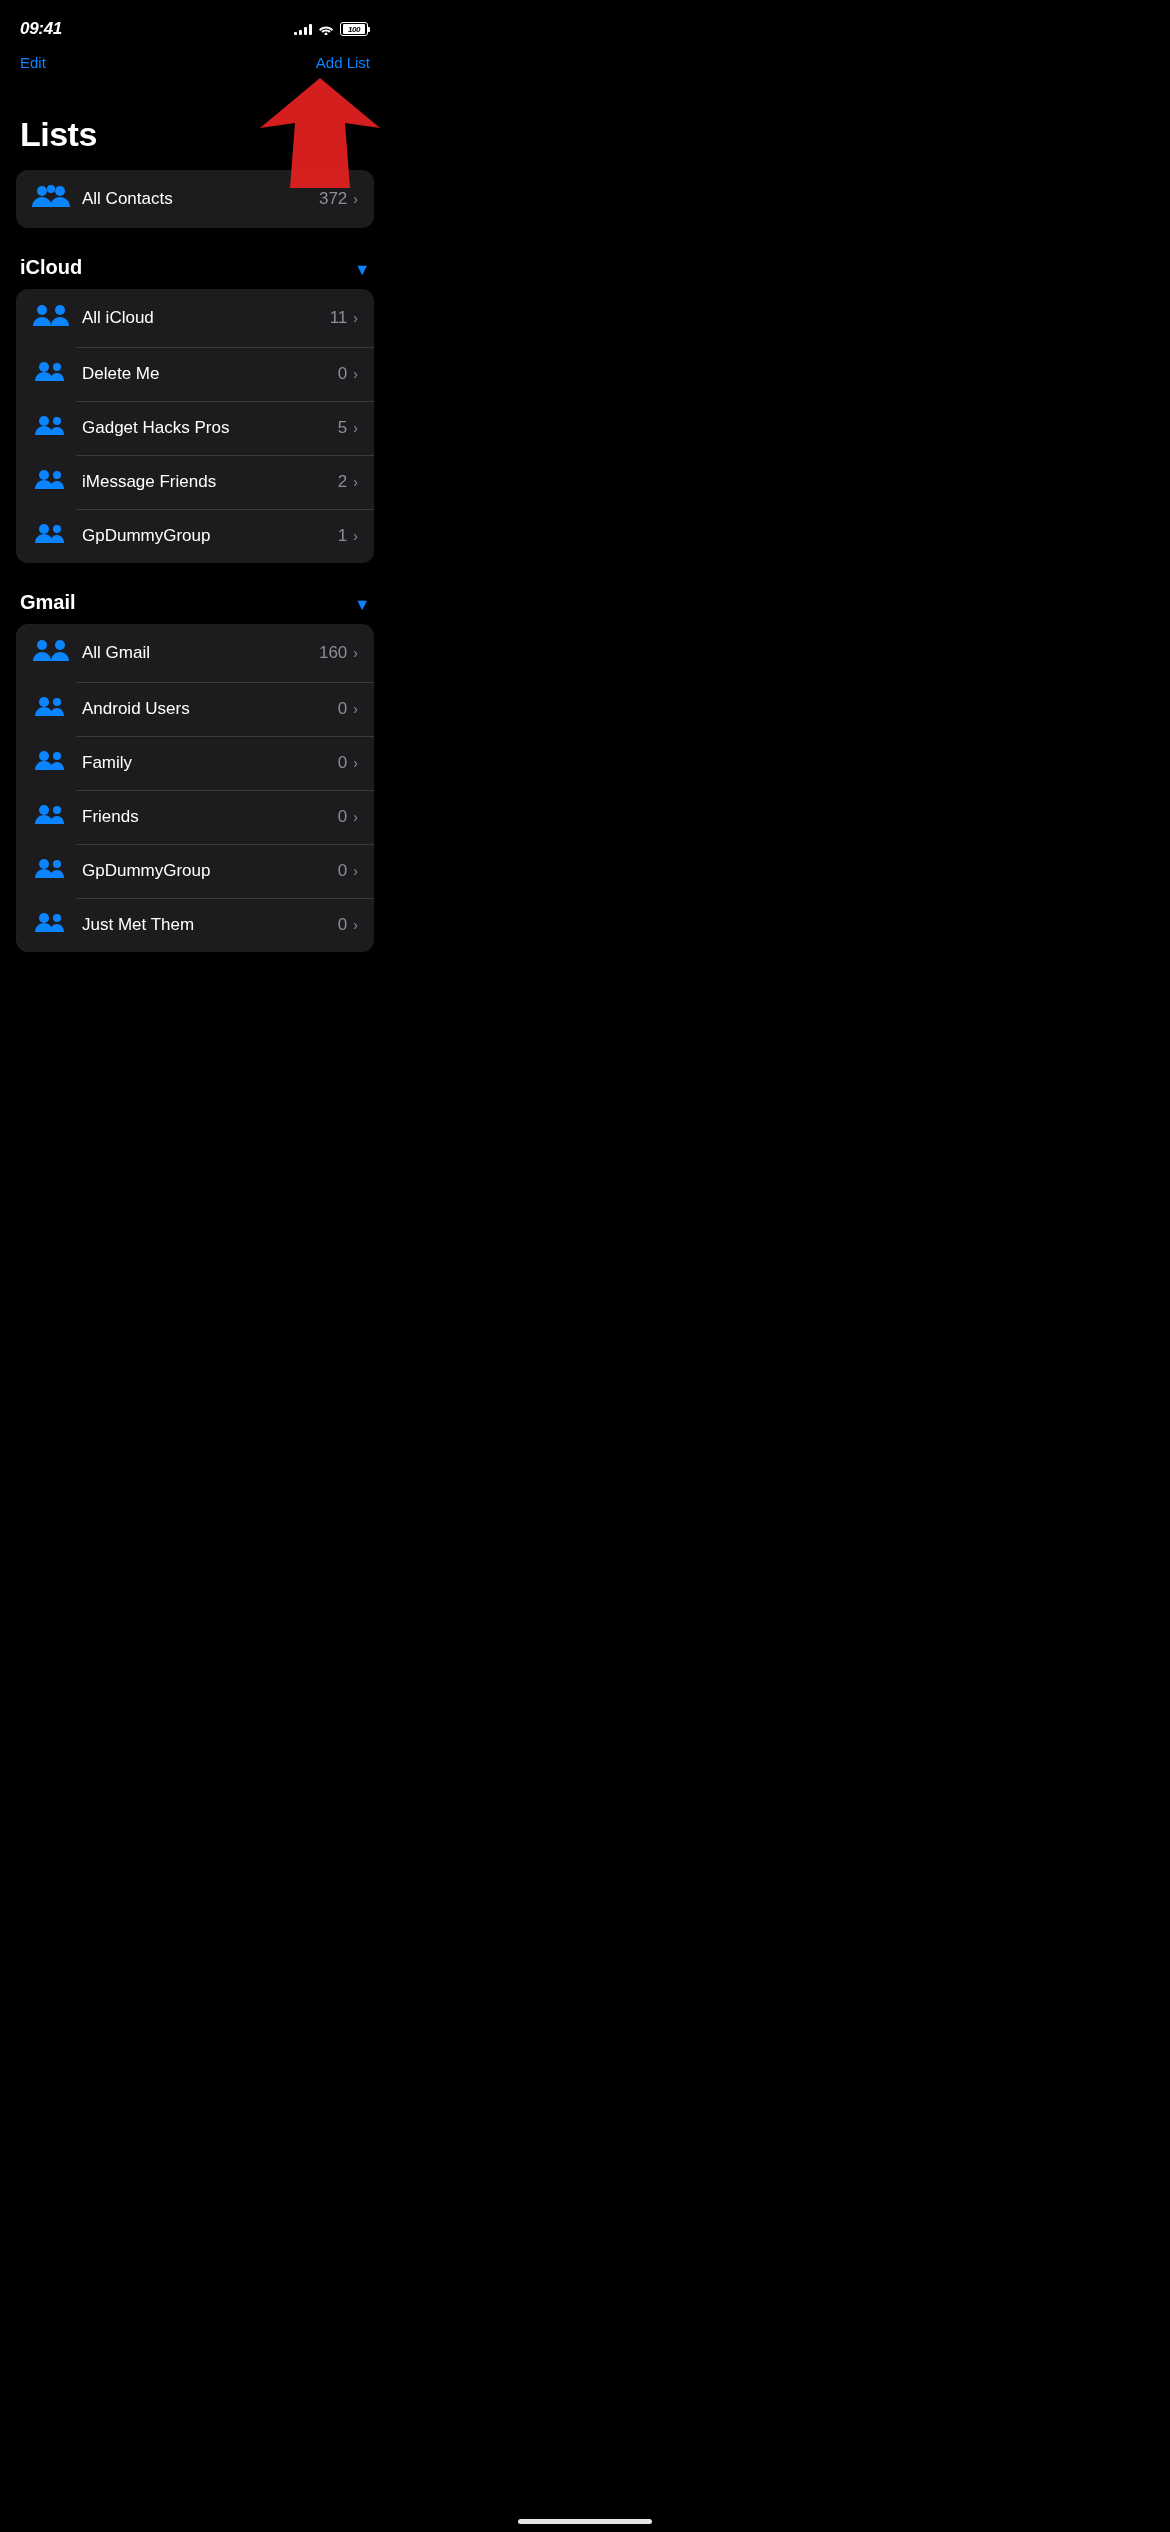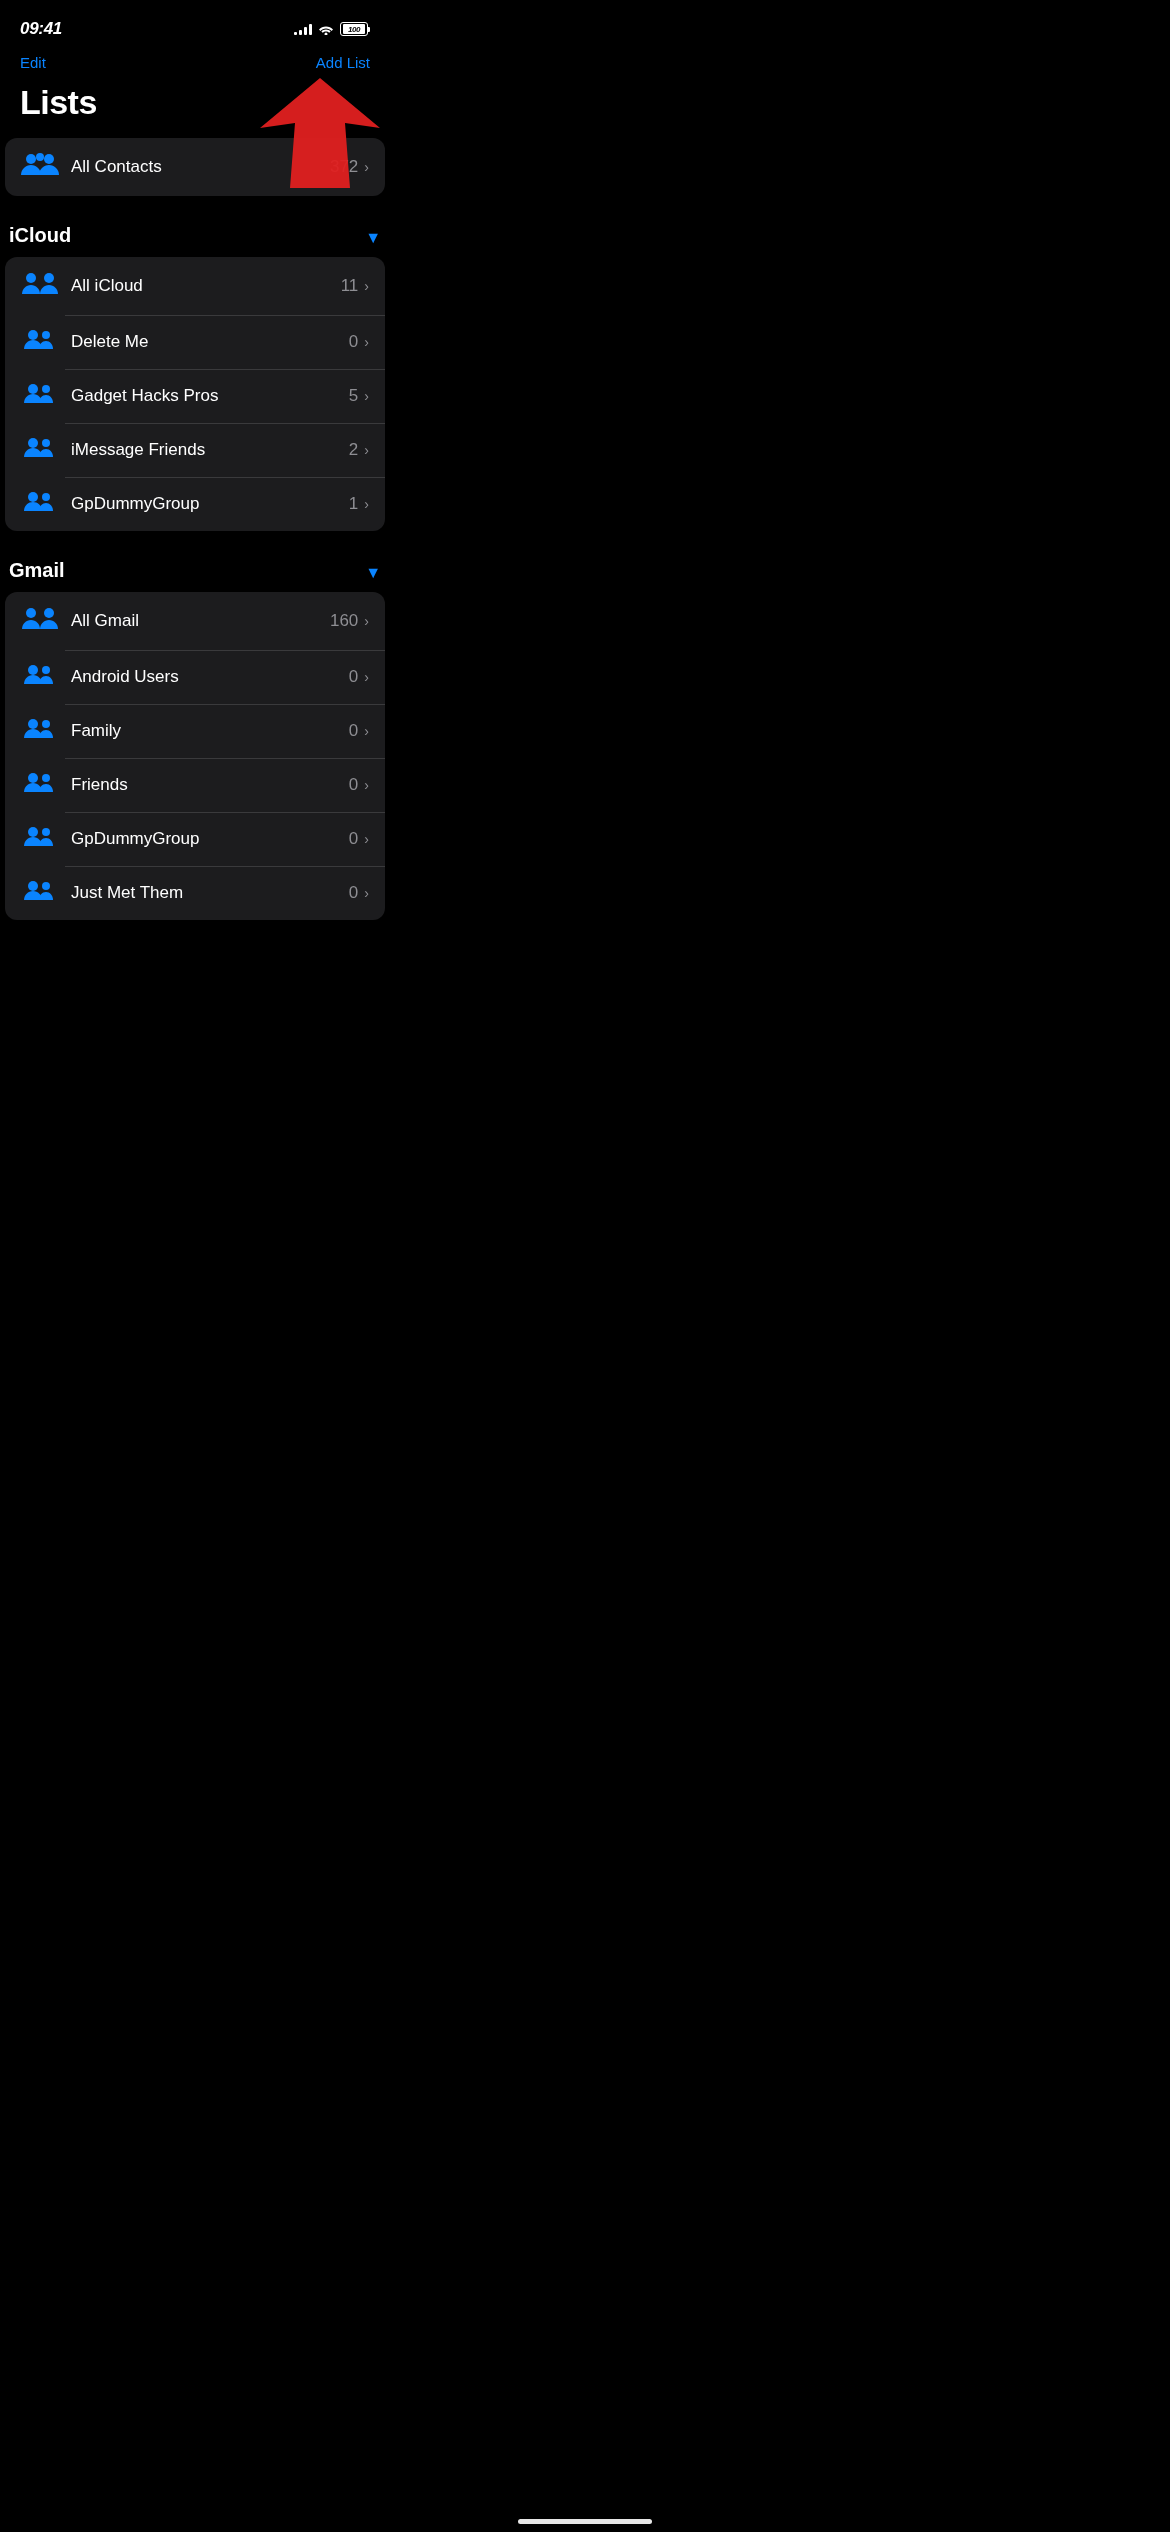--- a/index.html
+++ b/index.html
@@ -68,26 +68,27 @@
       border: none;
     }
 
     
     .page-title {
       padding: 4px 20px 16px 20px;
       font-size: 34px;
       font-weight: 700;
       color: #fff;
       letter-spacing: -0.5px;
+      margin-top: 32px;
     }
 
     
     .section {
       margin-bottom: 20px;
-      padding: 0 5px;
+      padding: 0 16px;
     }
 
     .section-header {
       display: flex;
       justify-content: space-between;
       align-items: flex-end;
       padding: 8px 4px 8px 4px;
       margin-bottom: 2px;
     }
 

